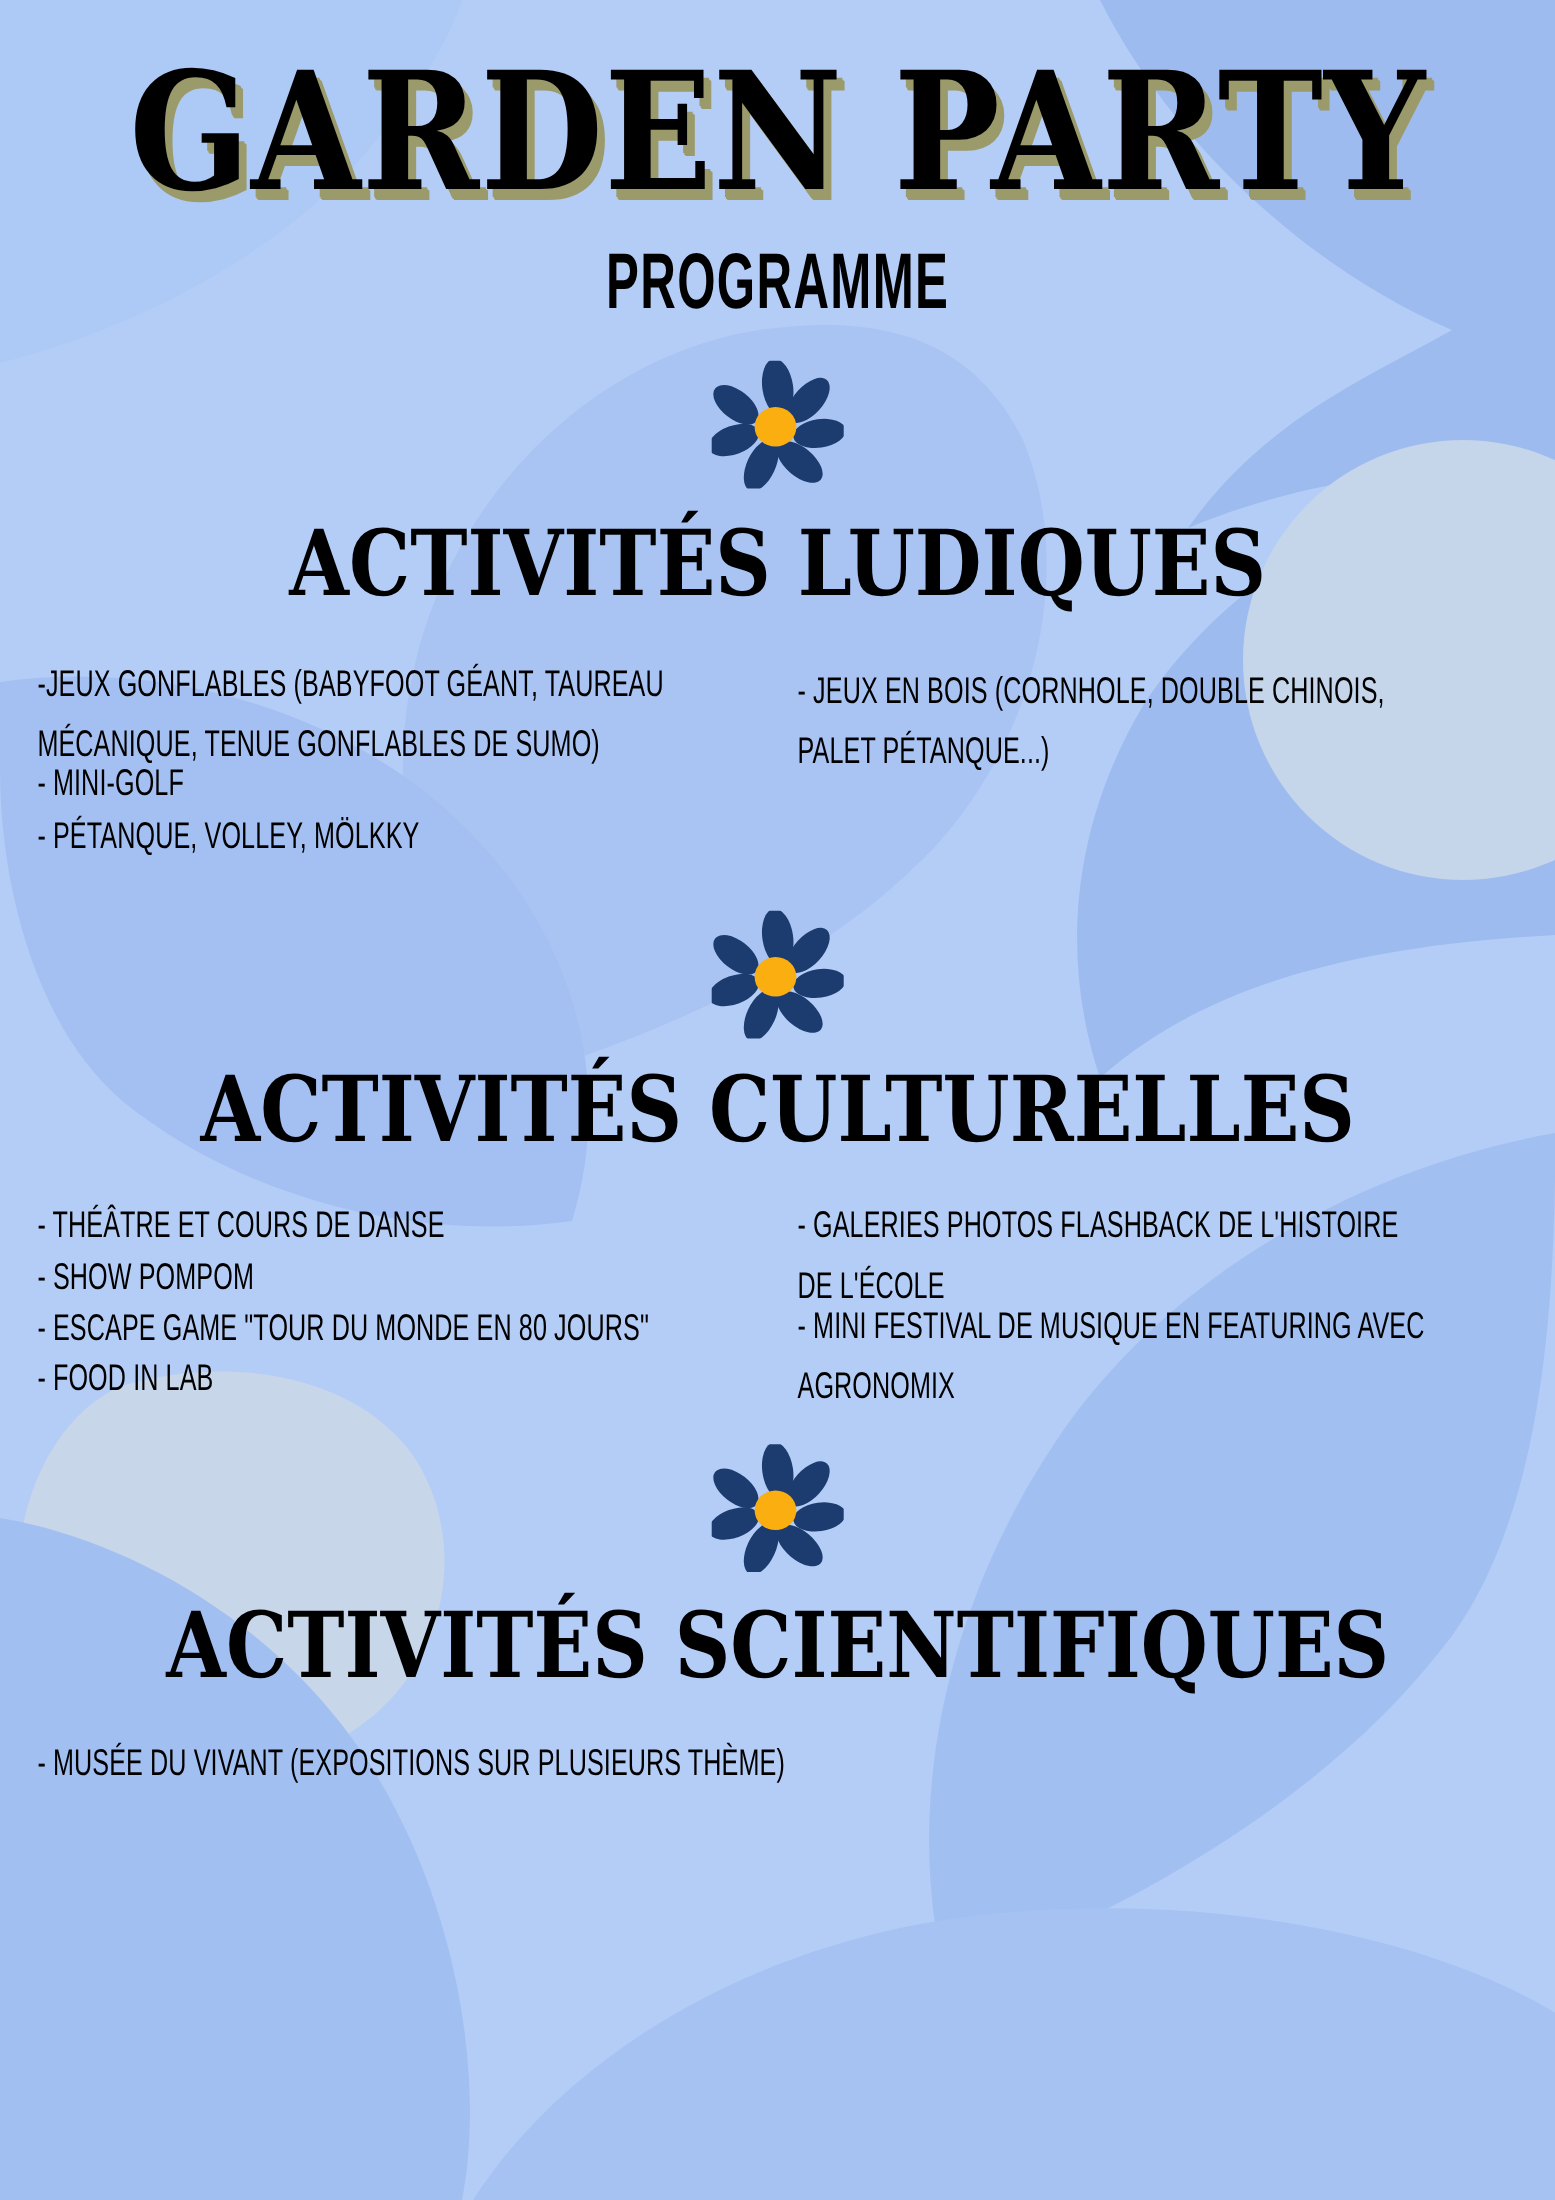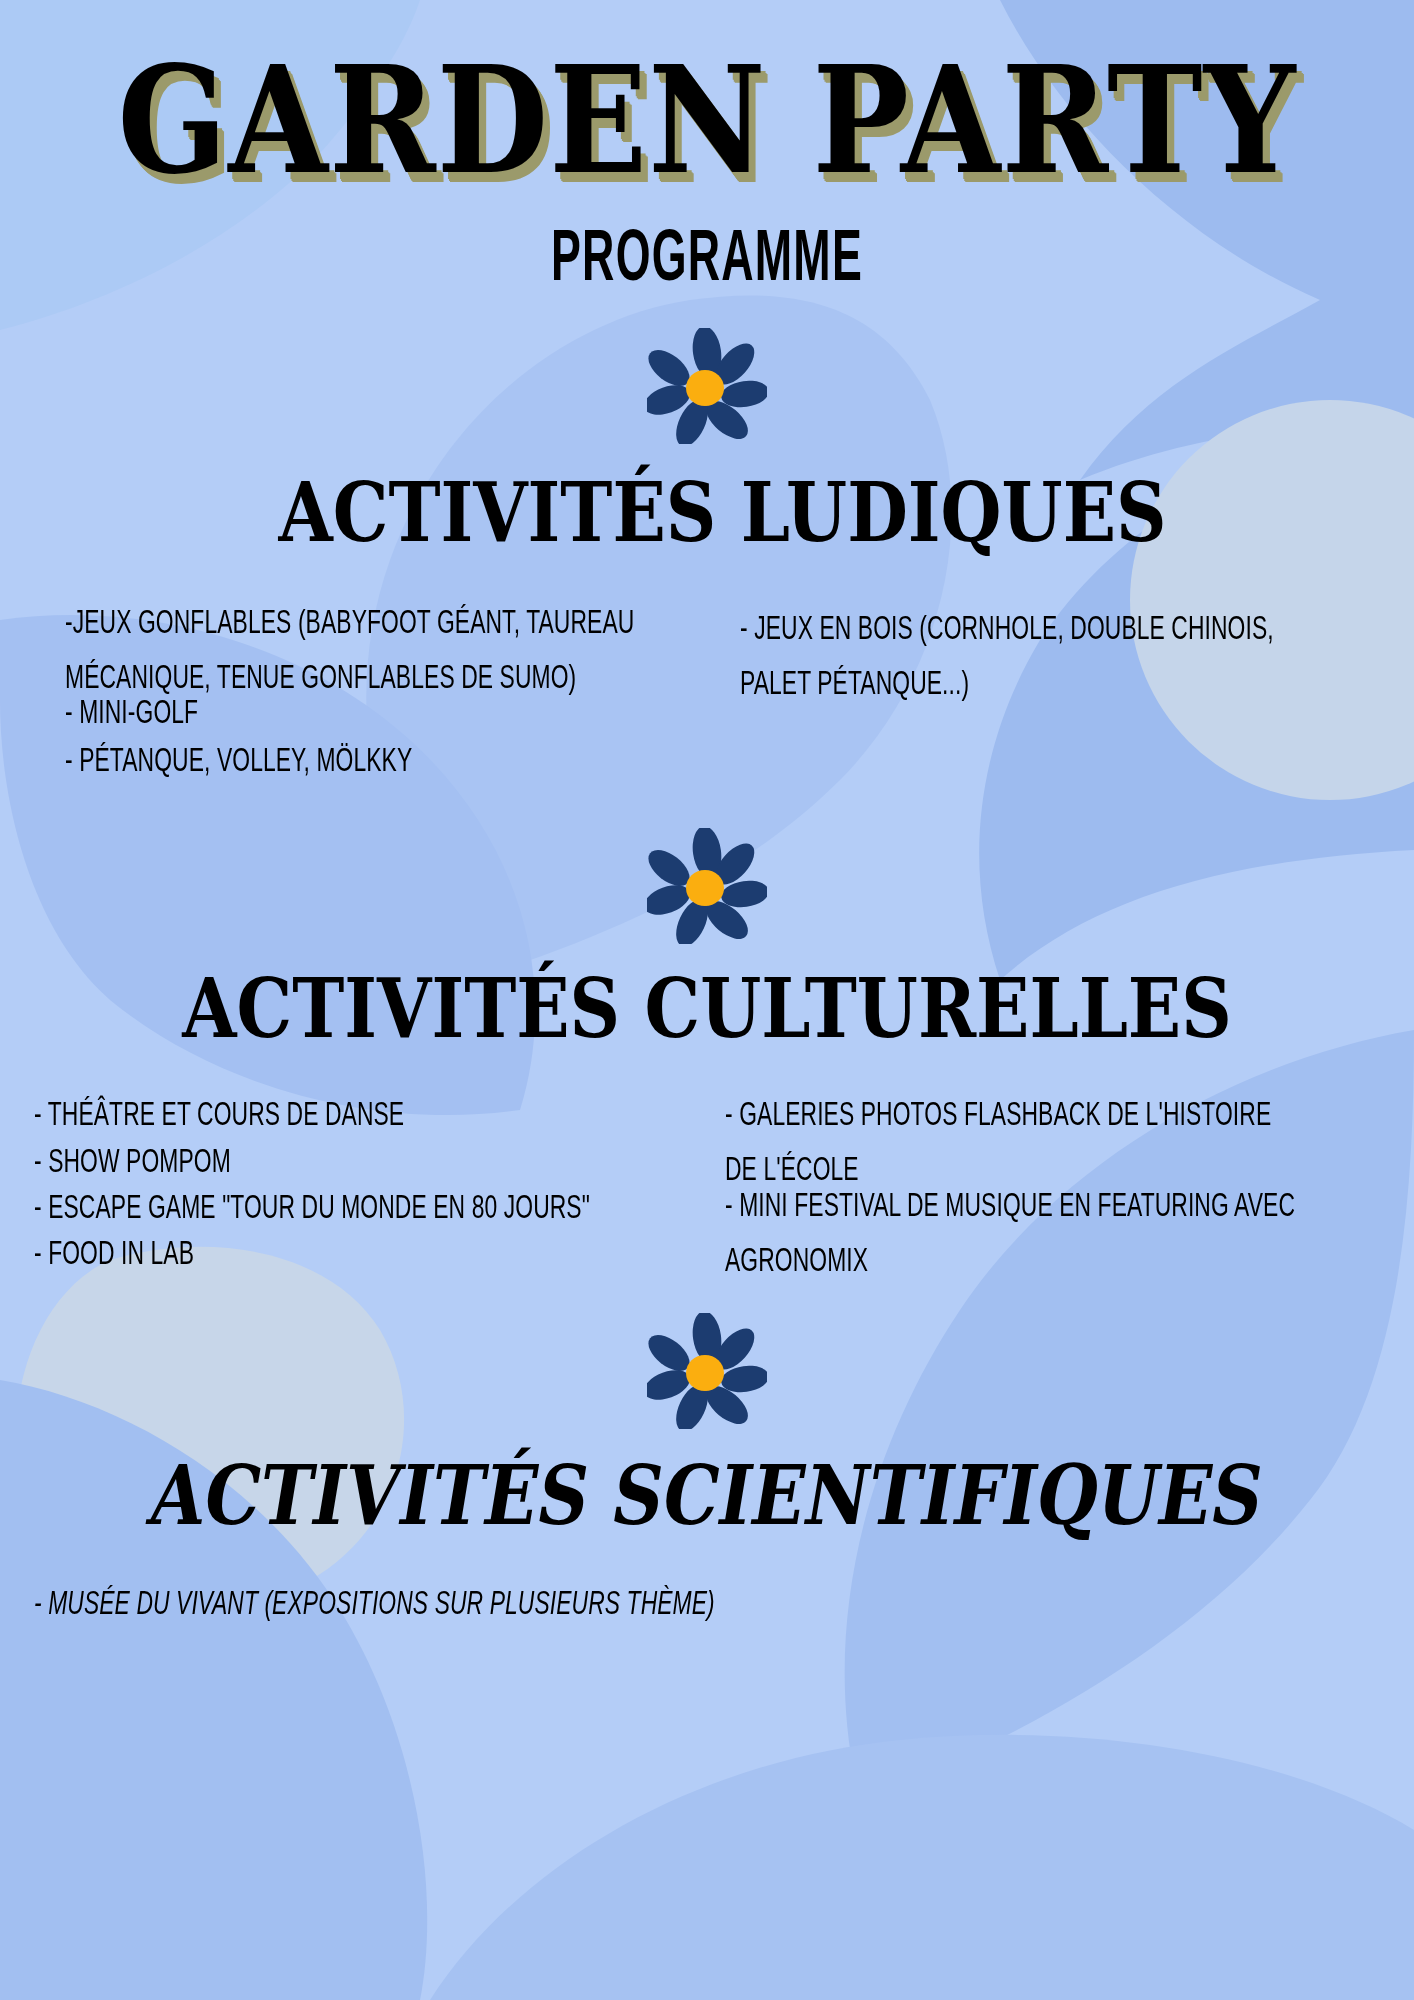--- a/index.html
+++ b/index.html
@@ -170,21 +170,21 @@
         <ellipse cx="98" cy="66" rx="13" ry="24" transform="rotate(82 98 66)"></ellipse>
         <ellipse cx="80" cy="92" rx="13" ry="25" transform="rotate(130 80 92)"></ellipse>
         <ellipse cx="45" cy="95" rx="13" ry="25" transform="rotate(-155 45 95)"></ellipse>
         <ellipse cx="20" cy="72" rx="13" ry="24" transform="rotate(-110 20 72)"></ellipse>
         <ellipse cx="22" cy="40" rx="13" ry="24" transform="rotate(-52 22 40)"></ellipse>
       </g>
       <ellipse cx="58" cy="60" rx="19" ry="18" fill="#fbae0f"></ellipse>
     </svg>
   </div>
 
-  <div class="sect-block" style="margin-top:34px;padding-left:31px;">
+  <div class="sect-block" style="margin-top:34px;">
     <div class="section-heading">ACTIVITÉS LUDIQUES</div>
 
     <div class="cols" style="margin-top:46px;">
       <div class="col col-left">
         <div class="item">
           <span class="item-inner">-JEUX GONFLABLES (BABYFOOT GÉANT, TAUREAU MÉCANIQUE, TENUE GONFLABLES DE SUMO)</span>
         </div>
         <div class="item" style="margin-top:6px;">
           <span class="item-inner">- MINI-GOLF</span>
         </div>
@@ -252,21 +252,21 @@
         <ellipse cx="98" cy="66" rx="13" ry="24" transform="rotate(82 98 66)"></ellipse>
         <ellipse cx="80" cy="92" rx="13" ry="25" transform="rotate(130 80 92)"></ellipse>
         <ellipse cx="45" cy="95" rx="13" ry="25" transform="rotate(-155 45 95)"></ellipse>
         <ellipse cx="20" cy="72" rx="13" ry="24" transform="rotate(-110 20 72)"></ellipse>
         <ellipse cx="22" cy="40" rx="13" ry="24" transform="rotate(-52 22 40)"></ellipse>
       </g>
       <ellipse cx="58" cy="60" rx="19" ry="18" fill="#fbae0f"></ellipse>
     </svg>
   </div>
 
-  <div class="sect-block" style="margin-top:32px;font-style:italic;">
+  <div class="sect-block" style="margin-top:32px;">
     <div class="section-heading">ACTIVITÉS SCIENTIFIQUES</div>
 
     <div class="cols" style="margin-top:40px;">
       <div class="col col-left" style="width:100%;">
         <div class="item" style="margin-top:4px;">
           <span class="item-inner">- MUSÉE DU VIVANT (EXPOSITIONS SUR PLUSIEURS THÈME)</span>
         </div>
       </div>
     </div>
   </div>

